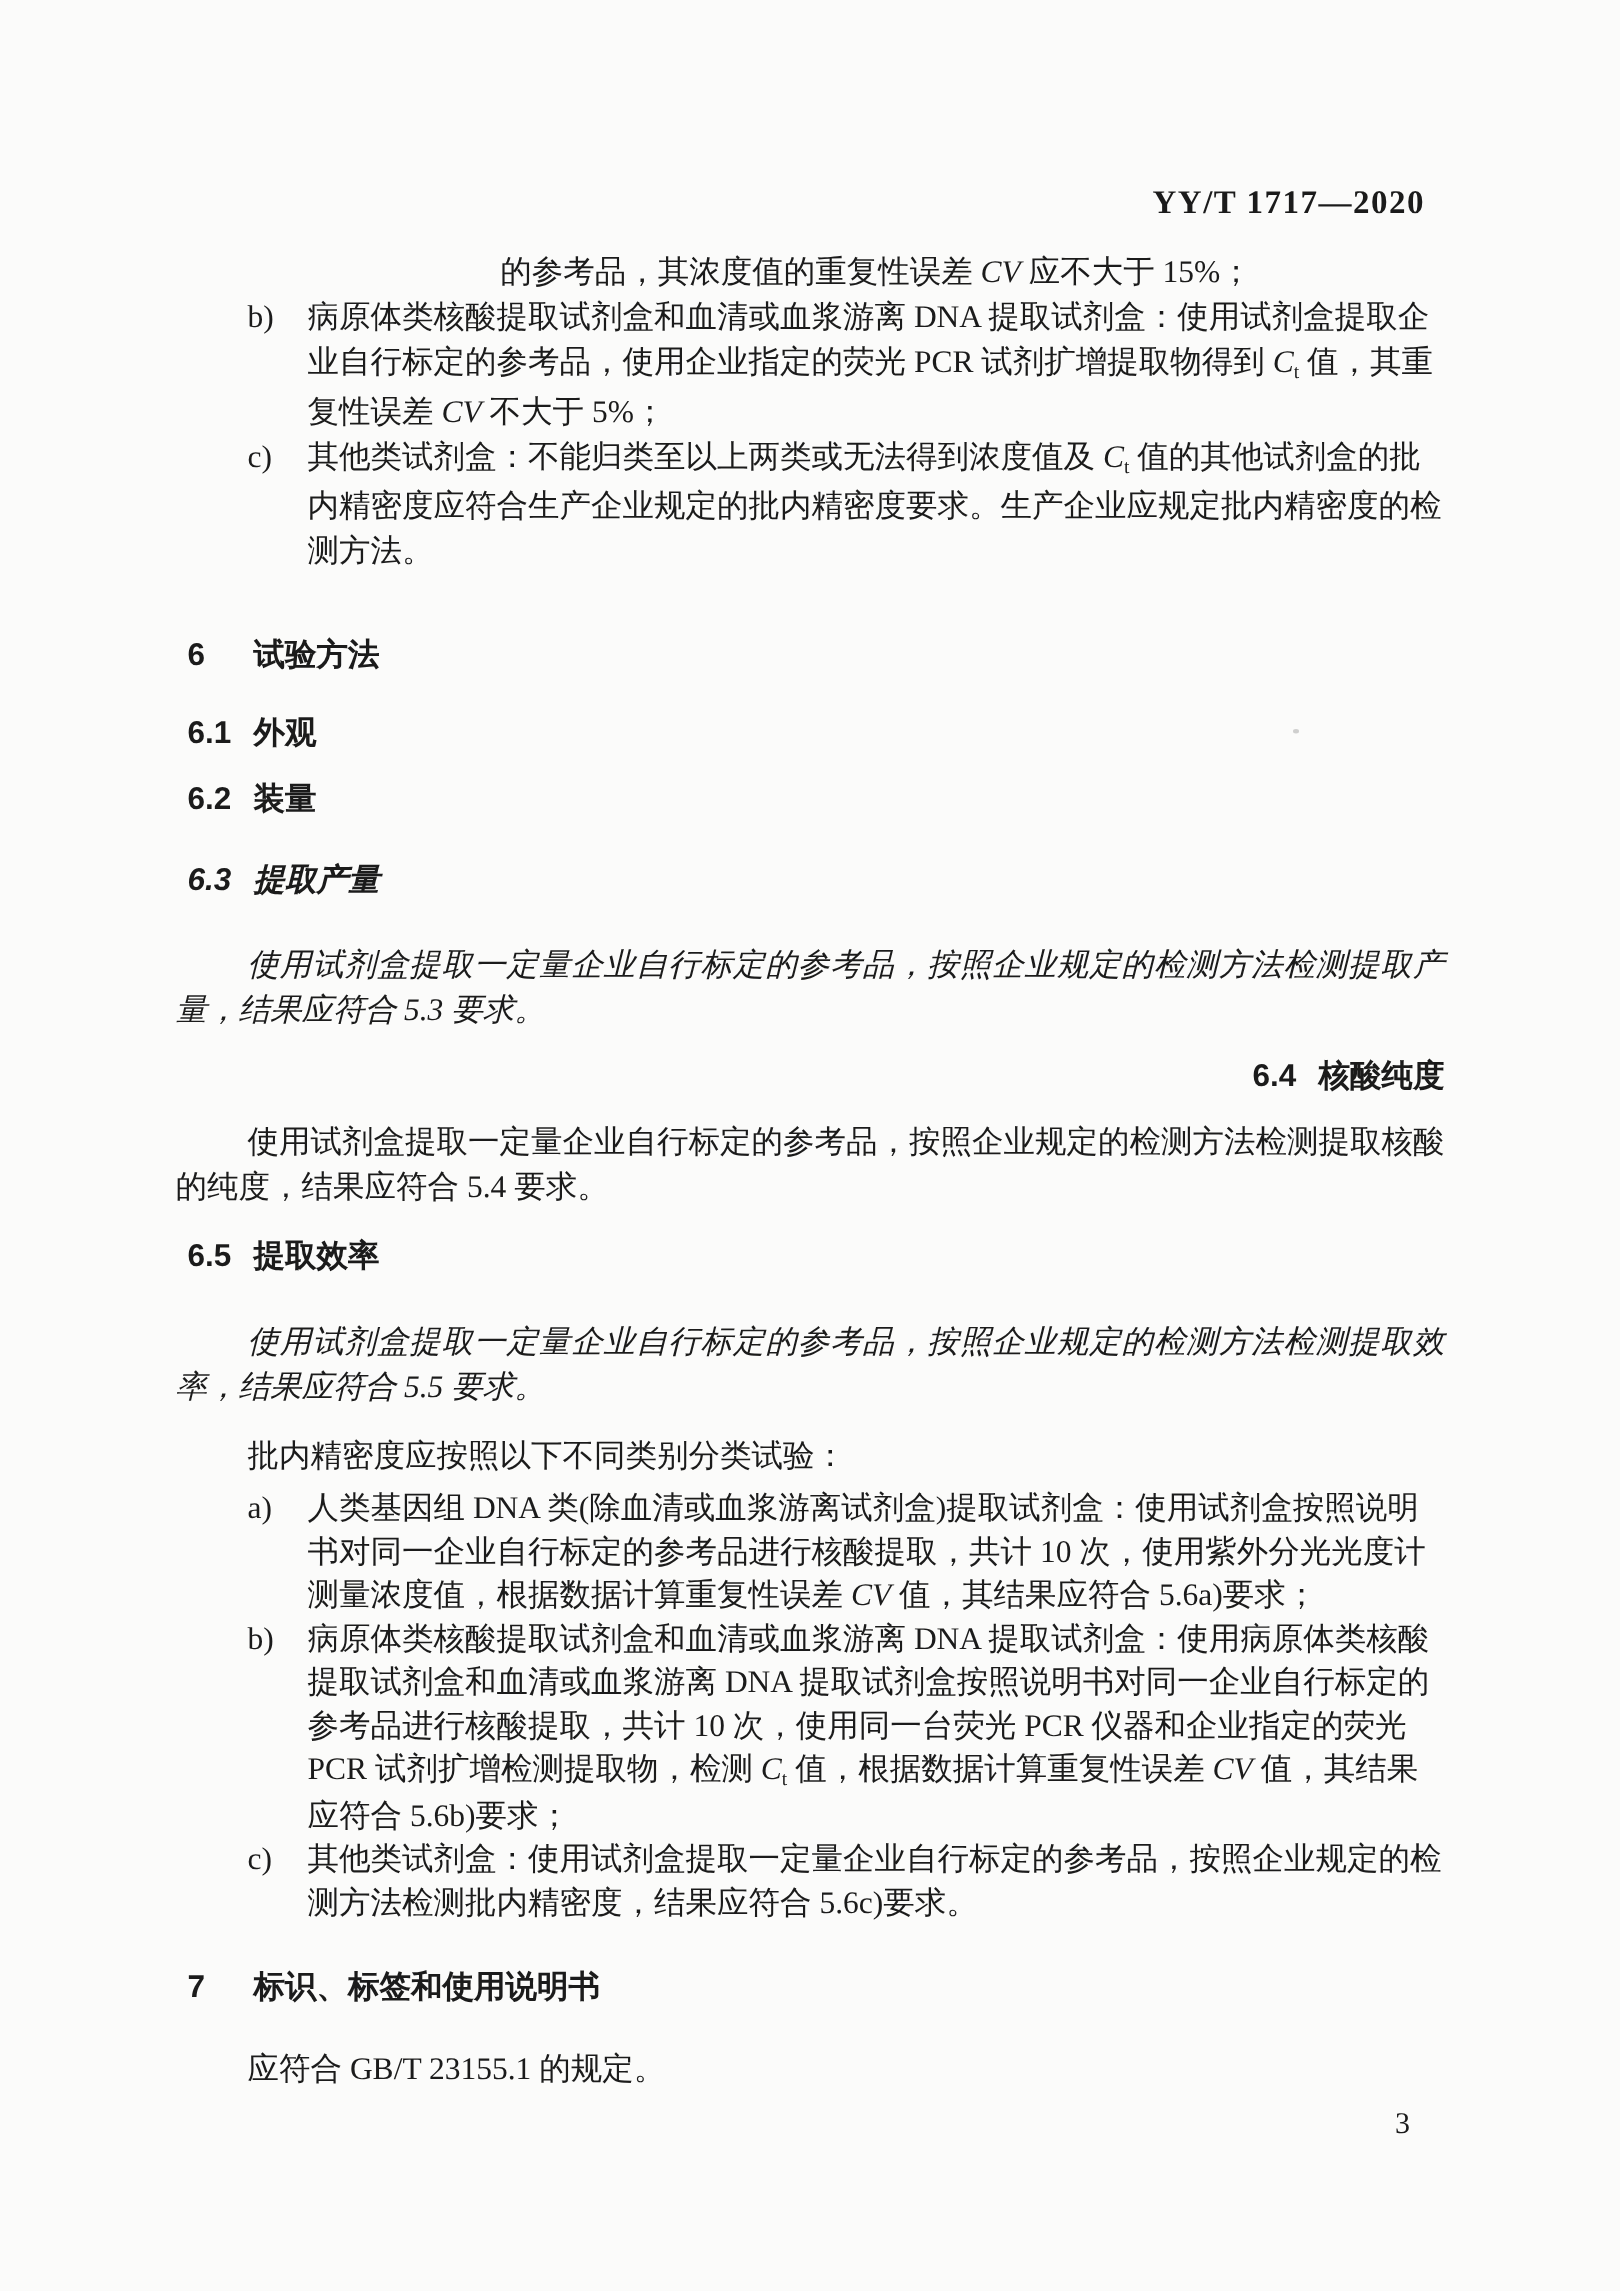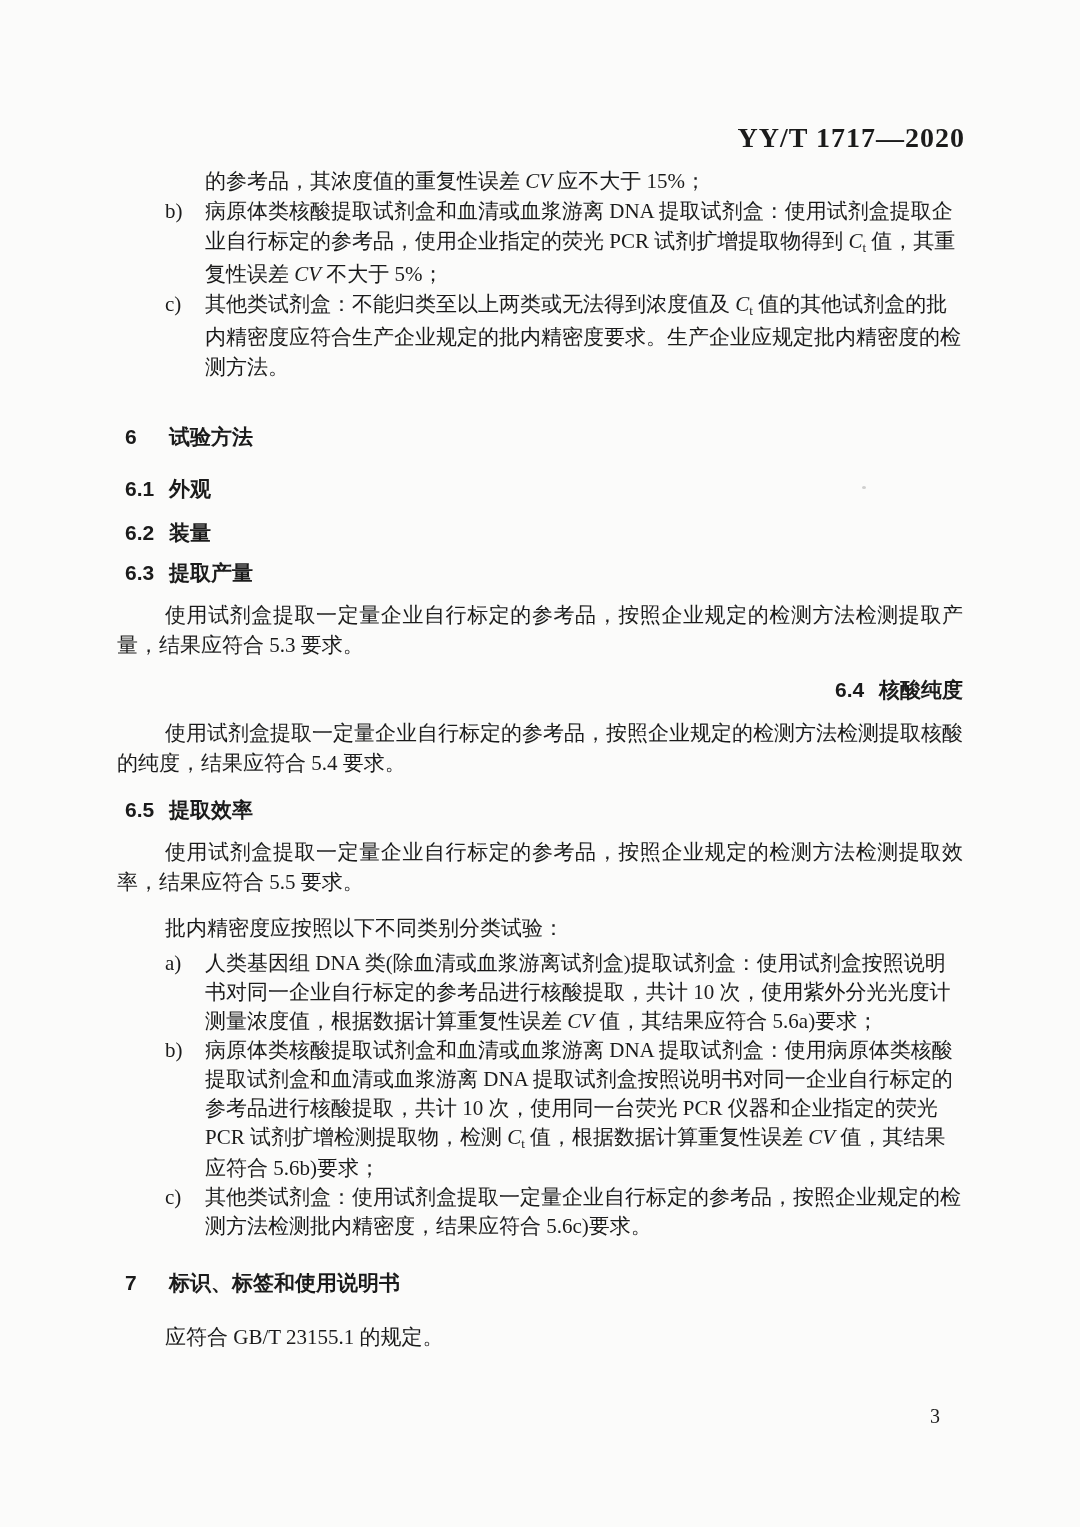--- a/index.html
+++ b/index.html
@@ -13,33 +13,33 @@
     height: 1527px;
     background: #fbfbfa;
     color: #1b1b1b;
     font-family: "Liberation Serif", "DejaVu Serif", serif;
     font-size: 21px;
     overflow: hidden;
   }
   .page-header {
     position: absolute;
     top: 122px;
-    right: 115px;
+    right: 130px;
     font-weight: bold;
-    font-size: 28px;
+    font-size: 22px;
     letter-spacing: 1px;
     font-family: "Liberation Serif", "DejaVu Serif", serif;
   }
   .content {
     position: absolute;
     left: 117px;
     top: 166px;
     width: 846px;
   }
-  p { margin: 0; }
+  p { margin: 0; text-align: center; }
   .hang-line {
     margin-left: 88px;
     line-height: 30px;
   }
   .vlist .li {
     display: flex;
     align-items: flex-start;
     line-height: 30px;
   }
   .vlist .li .li-marker {
@@ -71,21 +71,21 @@
     font-size: 13px;
     vertical-align: baseline;
     position: relative;
     top: 4px;
   }
   i { font-style: italic; }
   .m42 { margin-top: 42px; }
   .m26 { margin-top: 26px; }
   .m16 { margin-top: 16px; }
   .m18 { margin-top: 18px; }
-  .m14 { margin-top: 14px; }
+  .m14 { margin-top: 28px; font-style: italic; }
   .m17 { margin-top: 17px; justify-content: flex-end; }
   .m15 { margin-top: 15px; }
   .m19 { margin-top: 19px; align-items: flex-end; }
   .m10 { margin-top: 10px; }
   .m6  { margin-top: 6px; }
   .m29 { margin-top: 29px; }
   .page-number {
     position: absolute;
     left: 930px;
     top: 1405px;

